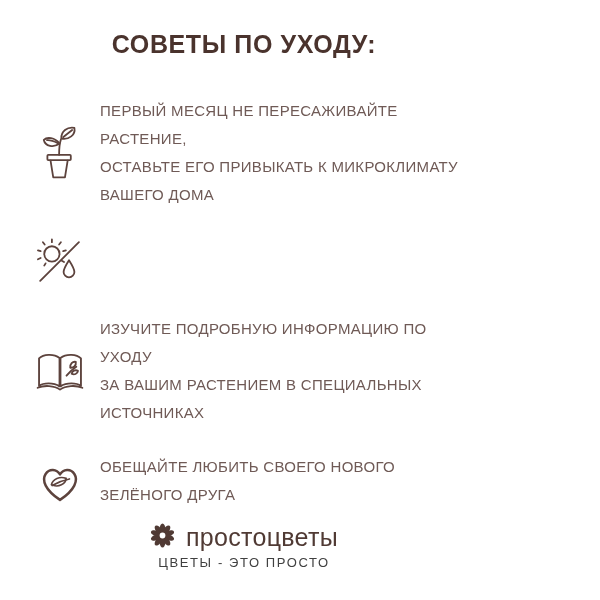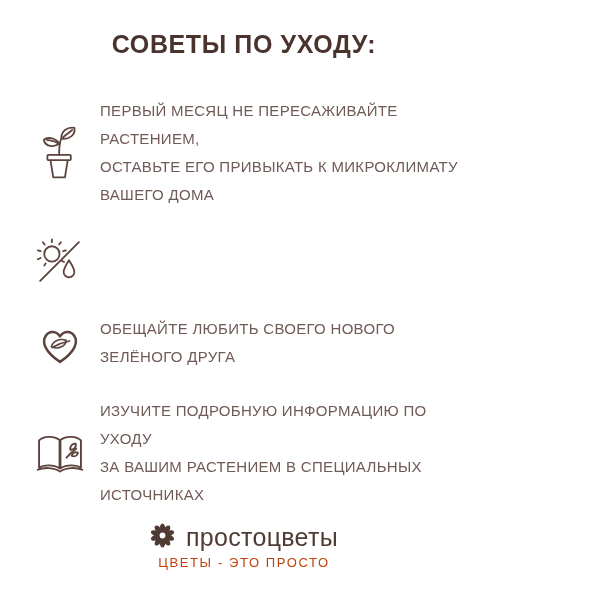--- a/index.html
+++ b/index.html
@@ -77,21 +77,21 @@
   }
   .brand-name {
     font-size: 25px;
     letter-spacing: 0.3px;
     color: #503a34;
   }
   .tagline {
     margin-top: 3px;
     font-size: 13px;
     letter-spacing: 1.6px;
-    color: #c2410c;
+    color: #404040;
   }
 </style>
 </head>
 <body>
 
 <div class="card">
 
   <div class="title">СОВЕТЫ ПО УХОДУ:</div>
 
   <div class="tips">
@@ -103,21 +103,21 @@
             <rect x="16" y="33" width="26" height="6" rx="1"></rect>
             <path d="M19.5 39.5 L22.5 58 L35.5 58 L38.5 39.5"></path>
             <path d="M29 33 C29 26 29 22 31 16"></path>
             <path d="M31.5 15 C31 7 38 1.5 46 3 C47.5 11 40 16.5 31.5 15 Z"></path>
             <path d="M33.5 13.5 C37 10.5 40.5 8 43.5 5.5"></path>
             <path d="M29.5 20.5 C24 13.5 15.5 13 12 16.5 C13.5 23.5 23 25.5 29.5 20.5 Z"></path>
             <path d="M27.5 20 C23 17.8 19 16.5 15.5 16.8"></path>
           </g>
         </svg>
       </div>
-      <div class="tip-text">ПЕРВЫЙ МЕСЯЦ НЕ ПЕРЕСАЖИВАЙТЕ РАСТЕНИЕМ,
+      <div class="tip-text">ПЕРВЫЙ МЕСЯЦ НЕ ПЕРЕСАЖИВАЙТЕ РАСТЕНИЕ,
 ОСТАВЬТЕ ЕГО ПРИВЫКАТЬ К МИКРОКЛИМАТУ
 ВАШЕГО ДОМА</div>
     </div>
 
     <div class="tip">
       <div class="tip-icon">
         <svg width="54" height="54" viewBox="0 0 60 60">
           <g class="icon-stroke">
             <circle cx="21" cy="21" r="8.5"></circle>
             <line x1="21" y1="8" x2="21" y2="5"></line>
@@ -130,48 +130,48 @@
             <line x1="14" y1="31.5" x2="12.5" y2="34"></line>
             <path d="M40 28 C36.5 33.5 34 37.5 34 41 a6 6 0 0 0 12 0 C46 37.5 43.5 33.5 40 28 Z"></path>
             <line x1="51" y1="8" x2="8" y2="51"></line>
           </g>
         </svg>
       </div>
     </div>
 
     <div class="tip">
       <div class="tip-icon">
-        <svg width="50" height="46" viewBox="0 0 60 56">
-          <g class="icon-stroke-thick">
-            <path d="M30 51 C12 39 7.5 27 12.5 19.5 C17 12.5 26 13.5 30 20 C34 13.5 43 12.5 47.5 19.5 C52.5 27 48 39 30 51 Z"></path>
-          </g>
-          <g class="icon-stroke">
-            <path d="M19.5 32.5 C21.5 25.5 29.5 22 37.5 24.8 C36.8 32 28 35.8 21.5 33.3 Z"></path>
-            <path d="M20.5 33.5 C26.5 30 33.5 27 41.5 25.5"></path>
-          </g>
-        </svg>
-      </div>
-      <div class="tip-text">ОБЕЩАЙТЕ ЛЮБИТЬ СВОЕГО НОВОГО ЗЕЛЁНОГО ДРУГА</div>
-    </div>
-
-    <div class="tip">
-      <div class="tip-icon">
         <svg width="56" height="54" viewBox="0 0 60 58">
           <g class="icon-stroke">
             <path d="M29.5 45.5 C23 41 12 41.5 7.5 45 L7.5 15.5 C12 11 23 10 29.5 15 Z"></path>
             <path d="M30.5 45.5 C37 41 48 41.5 52.5 45 L52.5 15.5 C48 11 37 10 30.5 15 Z"></path>
             <path d="M6 47 C13 44 24 44.5 30 49 C36 44.5 47 44 54 47"></path>
             <path d="M37 34 C40 30.5 43.5 27 47.5 24.5"></path>
             <path d="M41 25.5 C40.5 21.5 43.5 18.5 47 19.2 C47.5 23 45 25.8 41 25.5 Z"></path>
             <path d="M42.5 32 C43 28.8 46.5 27.2 49.3 28.8 C48.8 32.2 45.3 33.5 42.5 32 Z"></path>
           </g>
         </svg>
       </div>
       <div class="tip-text">ИЗУЧИТЕ ПОДРОБНУЮ ИНФОРМАЦИЮ ПО УХОДУ
 ЗА ВАШИМ РАСТЕНИЕМ В СПЕЦИАЛЬНЫХ ИСТОЧНИКАХ</div>
+    </div>
+
+    <div class="tip">
+      <div class="tip-icon">
+        <svg width="50" height="46" viewBox="0 0 60 56">
+          <g class="icon-stroke-thick">
+            <path d="M30 51 C12 39 7.5 27 12.5 19.5 C17 12.5 26 13.5 30 20 C34 13.5 43 12.5 47.5 19.5 C52.5 27 48 39 30 51 Z"></path>
+          </g>
+          <g class="icon-stroke">
+            <path d="M19.5 32.5 C21.5 25.5 29.5 22 37.5 24.8 C36.8 32 28 35.8 21.5 33.3 Z"></path>
+            <path d="M20.5 33.5 C26.5 30 33.5 27 41.5 25.5"></path>
+          </g>
+        </svg>
+      </div>
+      <div class="tip-text">ОБЕЩАЙТЕ ЛЮБИТЬ СВОЕГО НОВОГО ЗЕЛЁНОГО ДРУГА</div>
     </div>
 
   </div>
 
   <div class="footer">
     <div class="brand-row">
       <span>
         <svg width="25" height="25" viewBox="-13 -13 26 26">
           <g fill="#503a34">
             <ellipse cx="0" cy="-7.2" rx="2.9" ry="5.4"></ellipse>

